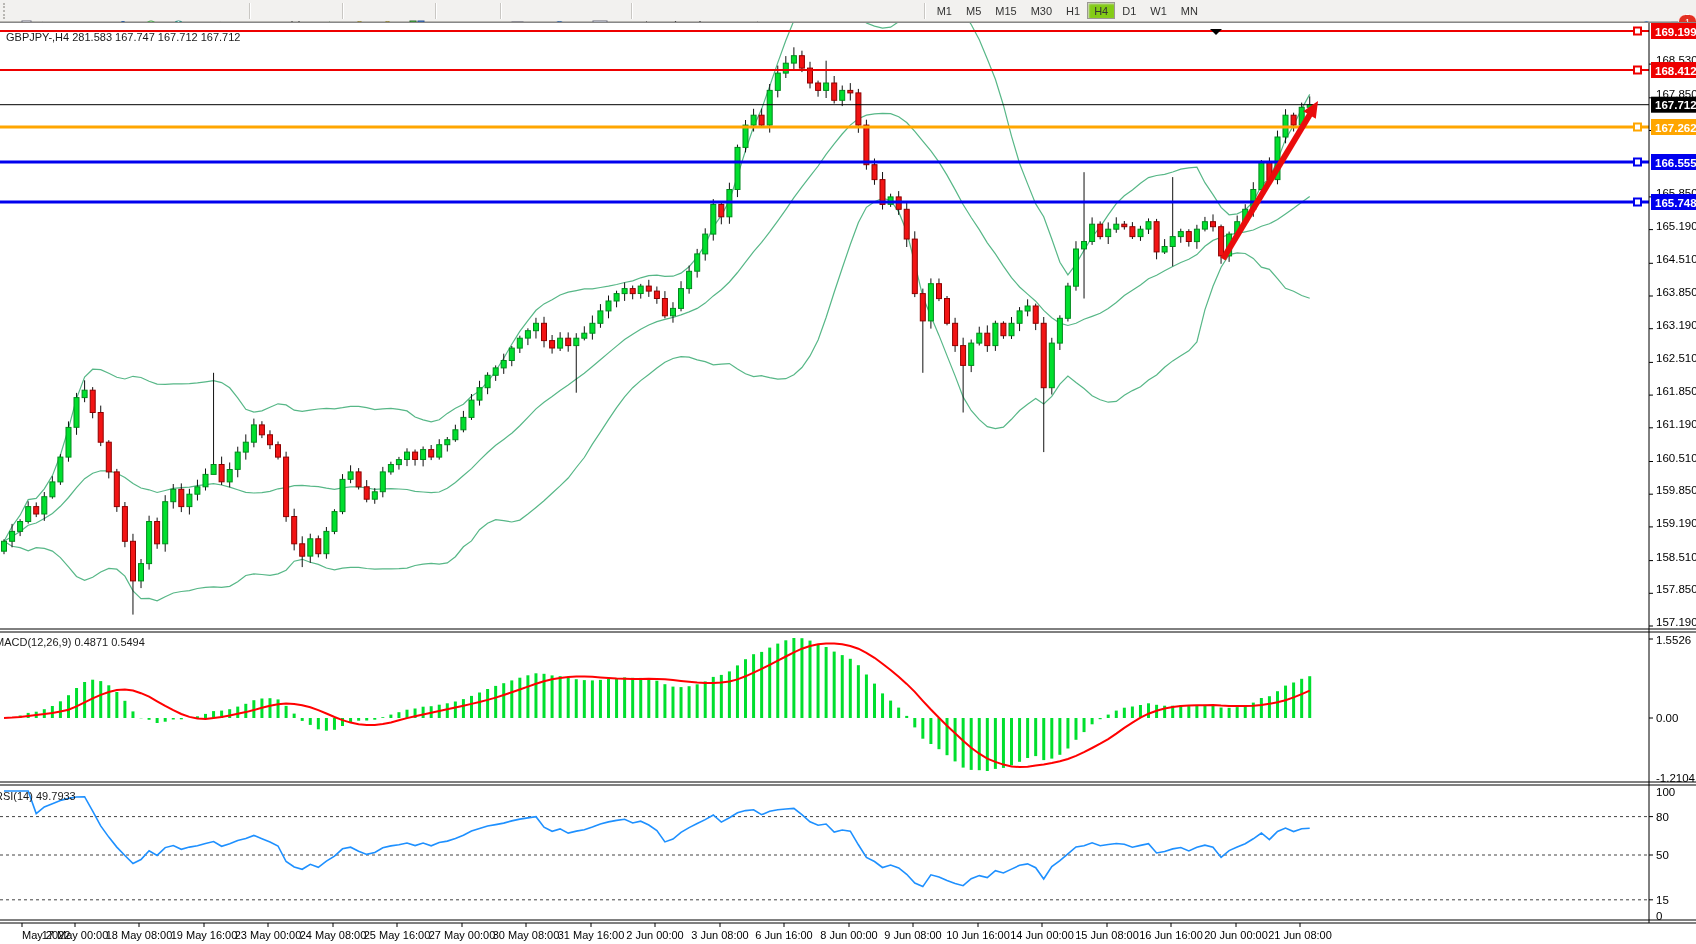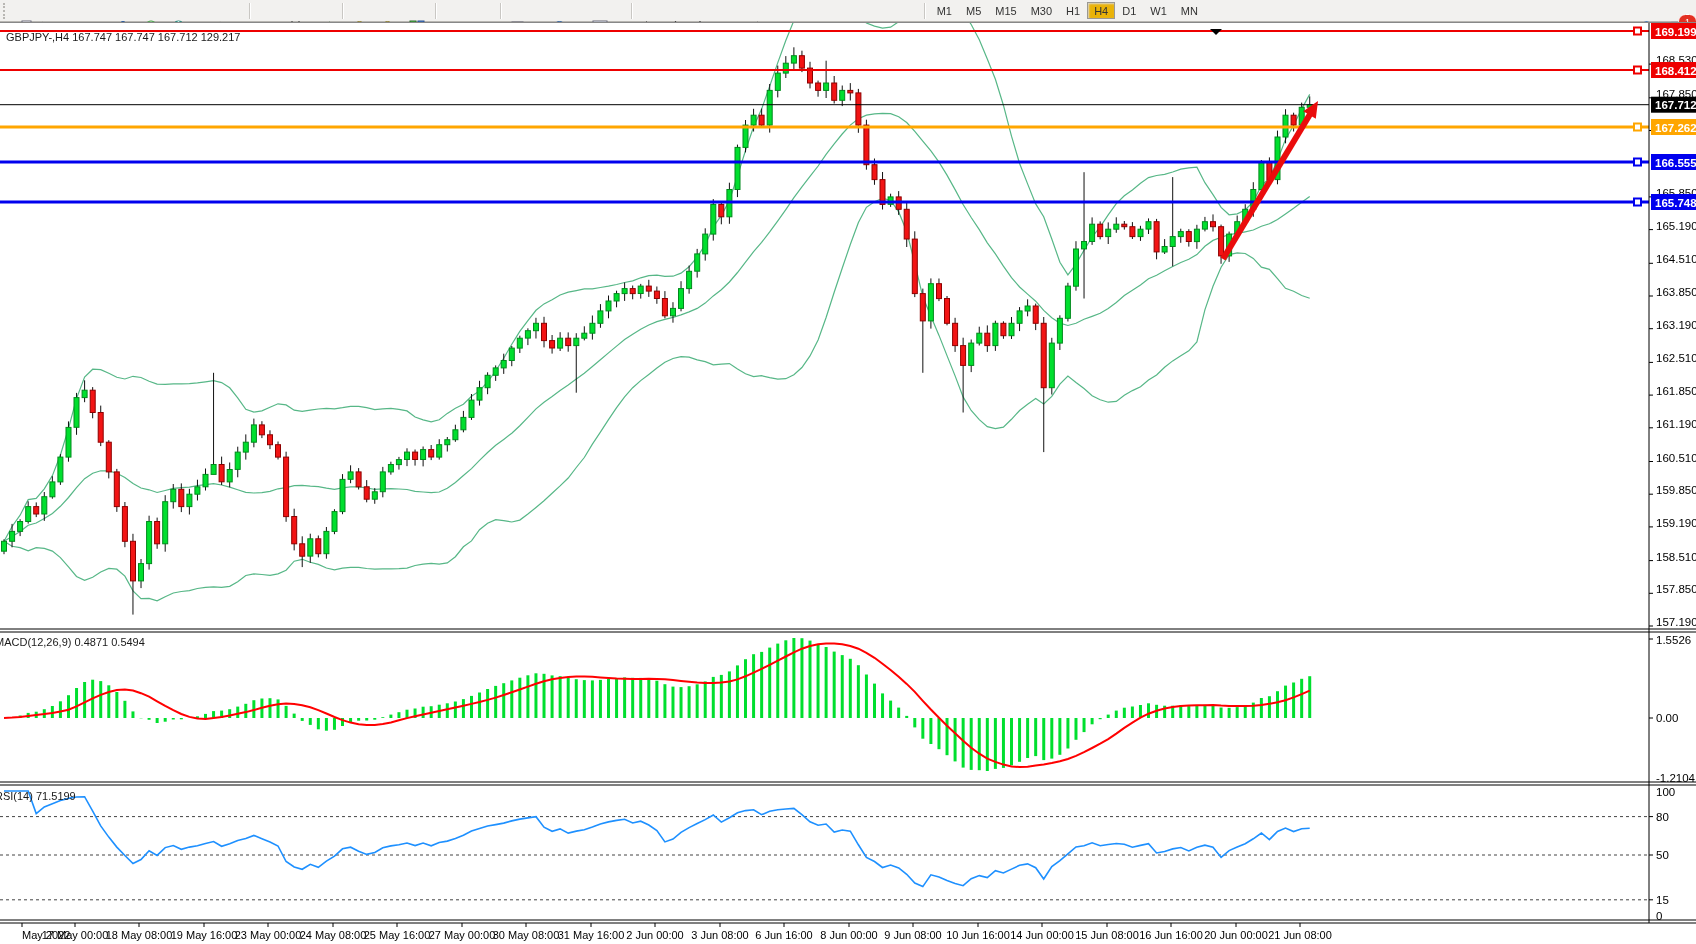--- a/index.html
+++ b/index.html
@@ -6,21 +6,21 @@
     font-family:"Liberation Sans",sans-serif;-webkit-font-smoothing:antialiased;}
   
   #toolbar{position:absolute;left:0;top:0;width:1696px;height:21px;background:#f2f1ef;
     border-bottom:1px solid #b8b6b2;display:flex;align-items:center;gap:2px;font-size:12px;color:#222;}
   .tb-grip{width:5px;height:16px;border-left:2px dotted #b9b7b3;margin:0 3px;}
   .tb-sep{width:1px;height:16px;background:#c9c7c3;margin:0 3px;box-shadow:1px 0 0 #fff;}
   .tb-btn{display:flex;align-items:flex-start;gap:4px;padding:1px 4px;border:1px solid transparent;border-radius:2px;height:17px;box-sizing:border-box;cursor:default;margin-top:32px;}
   .tb-btn svg{display:block;}
   .tb-label{font-size:12px;color:#1a1a1a;white-space:nowrap;}
   .tf-btn{padding:1px 6px;height:17px;display:flex;align-items:center;font-size:11px;color:#333;border:1px solid transparent;box-sizing:border-box;}
-  .tf-btn.active{background:#eab308;border:1px solid #9a9892;box-shadow:inset 1px 1px 2px #d8d6d2;}
+  .tf-btn.active{background:#84cc16;border:1px solid #9a9892;box-shadow:inset 1px 1px 2px #d8d6d2;}
   .dd-arrow{font-size:8px;color:#444;margin-left:1px;}
   #tb-right{margin-left:auto;display:flex;align-items:center;gap:4px;padding-right:4px;}
   #chat-badge{position:relative;}
   #chat-badge .badge{position:absolute;right:-6px;top:-5px;background:#e33022;color:#fff;border-radius:8px;
     min-width:13px;height:13px;font-size:9px;display:flex;align-items:center;justify-content:center;padding:0 2px;border:1px solid #fff;}
   
   #chart-region{position:absolute;left:0;top:22px;width:1696px;height:922px;background:#fff;overflow:hidden;border-top:1px solid #888;}
   #chart-svg-holder{position:absolute;left:0;top:0;width:1696px;height:922px;}
   .overlay-label{position:absolute;font-size:11px;color:#1a1a1a;white-space:nowrap;}
   #chart-title{left:6px;top:8px;}
@@ -952,23 +952,23 @@
           <line x1="1107" y1="900" x2="1107" y2="904" stroke="#000"></line>
           <text x="1107" y="916" font-size="11" fill="#000" text-anchor="middle">15 Jun 08:00</text>
           <line x1="1171" y1="900" x2="1171" y2="904" stroke="#000"></line>
           <text x="1171" y="916" font-size="11" fill="#000" text-anchor="middle">16 Jun 16:00</text>
           <line x1="1236" y1="900" x2="1236" y2="904" stroke="#000"></line>
           <text x="1236" y="916" font-size="11" fill="#000" text-anchor="middle">20 Jun 00:00</text>
           <line x1="1300" y1="900" x2="1300" y2="904" stroke="#000"></line>
           <text x="1300" y="916" font-size="11" fill="#000" text-anchor="middle">21 Jun 08:00</text>
         </g>
       </svg></div>
-  <div class="overlay-label" id="chart-title">GBPJPY-,H4  167.747 167.747 167.712 129.217</div>
+  <div class="overlay-label" id="chart-title">GBPJPY-,H4  281.583 167.747 167.712 167.712</div>
   <div class="overlay-label" id="macd-label">
     <span>MACD(12,26,9)</span>
     <span>0.4871</span>
     <span>0.5494</span>
   </div>
   <div class="overlay-label" id="rsi-label">
     <span>RSI(14)</span>
-    <span>71.5199</span>
+    <span>49.7933</span>
   </div>
 </div>
 
 </body></html>

